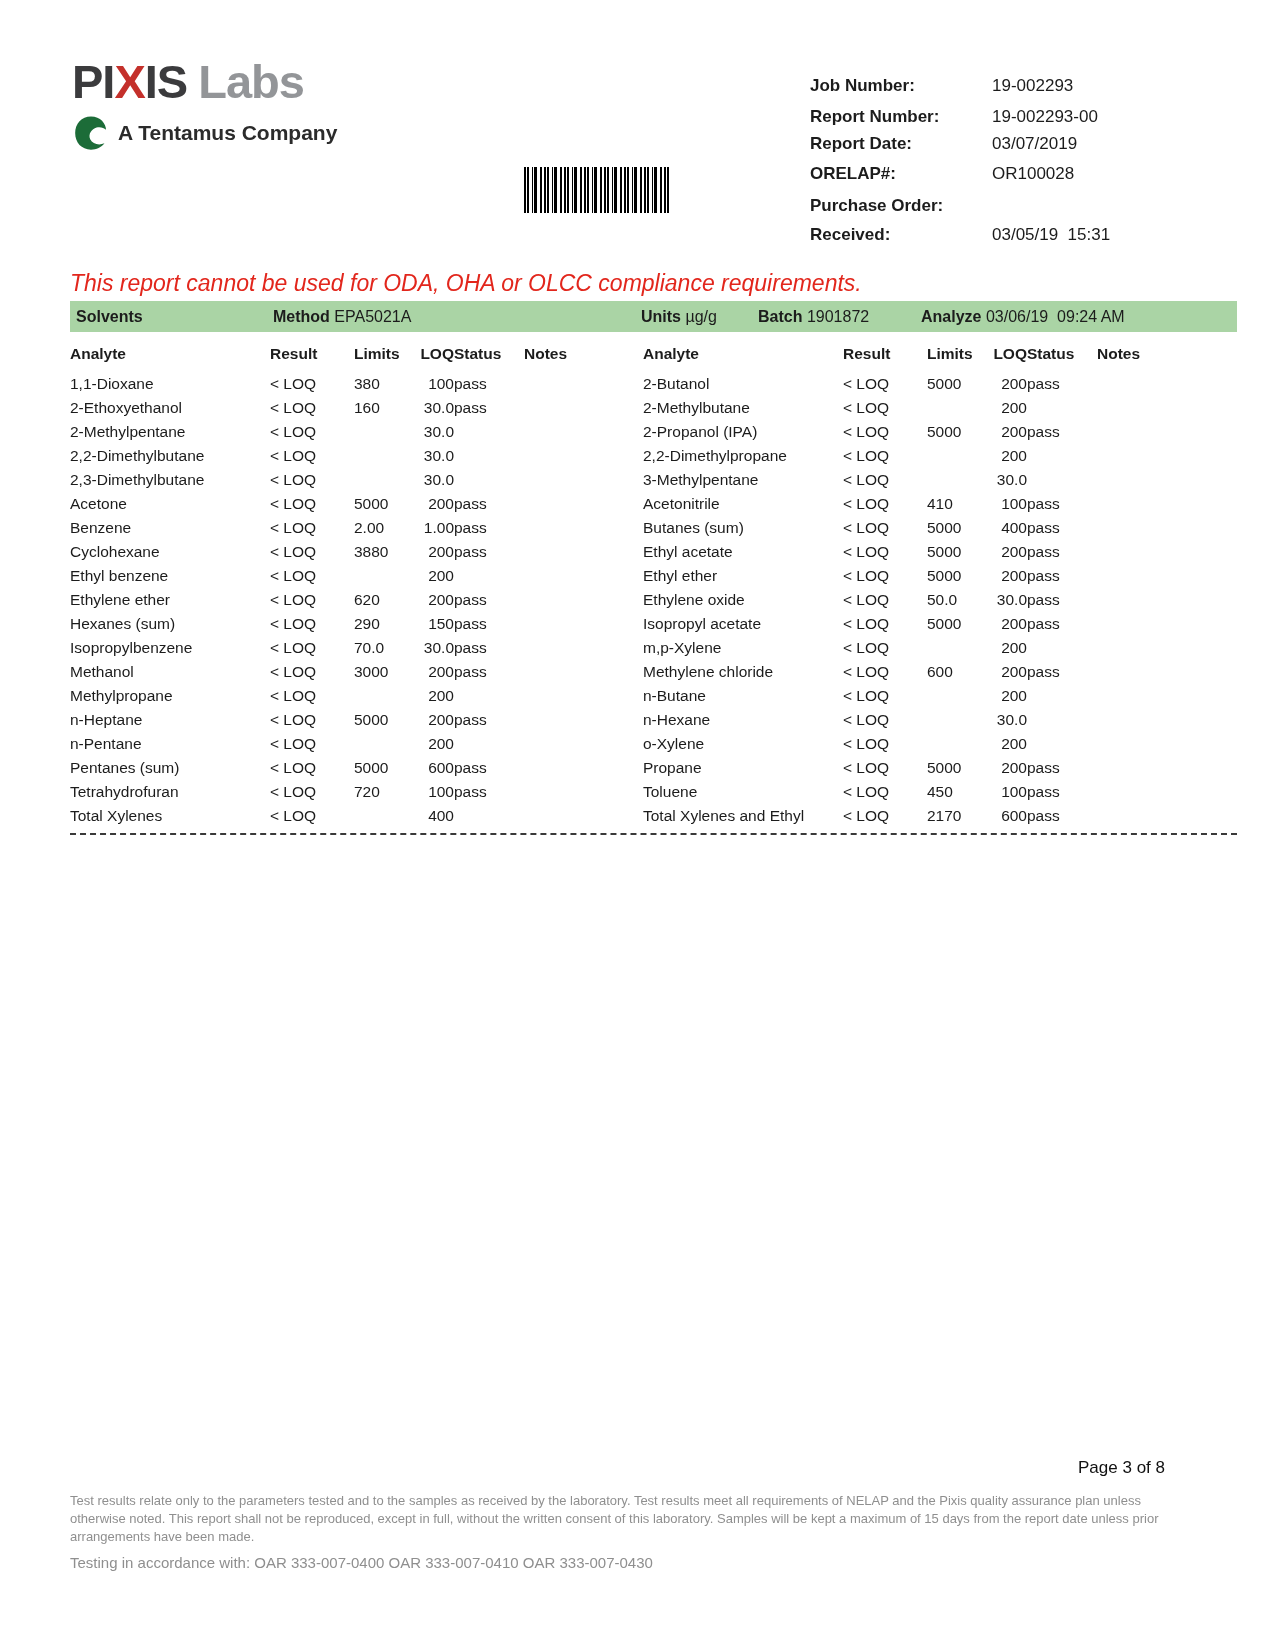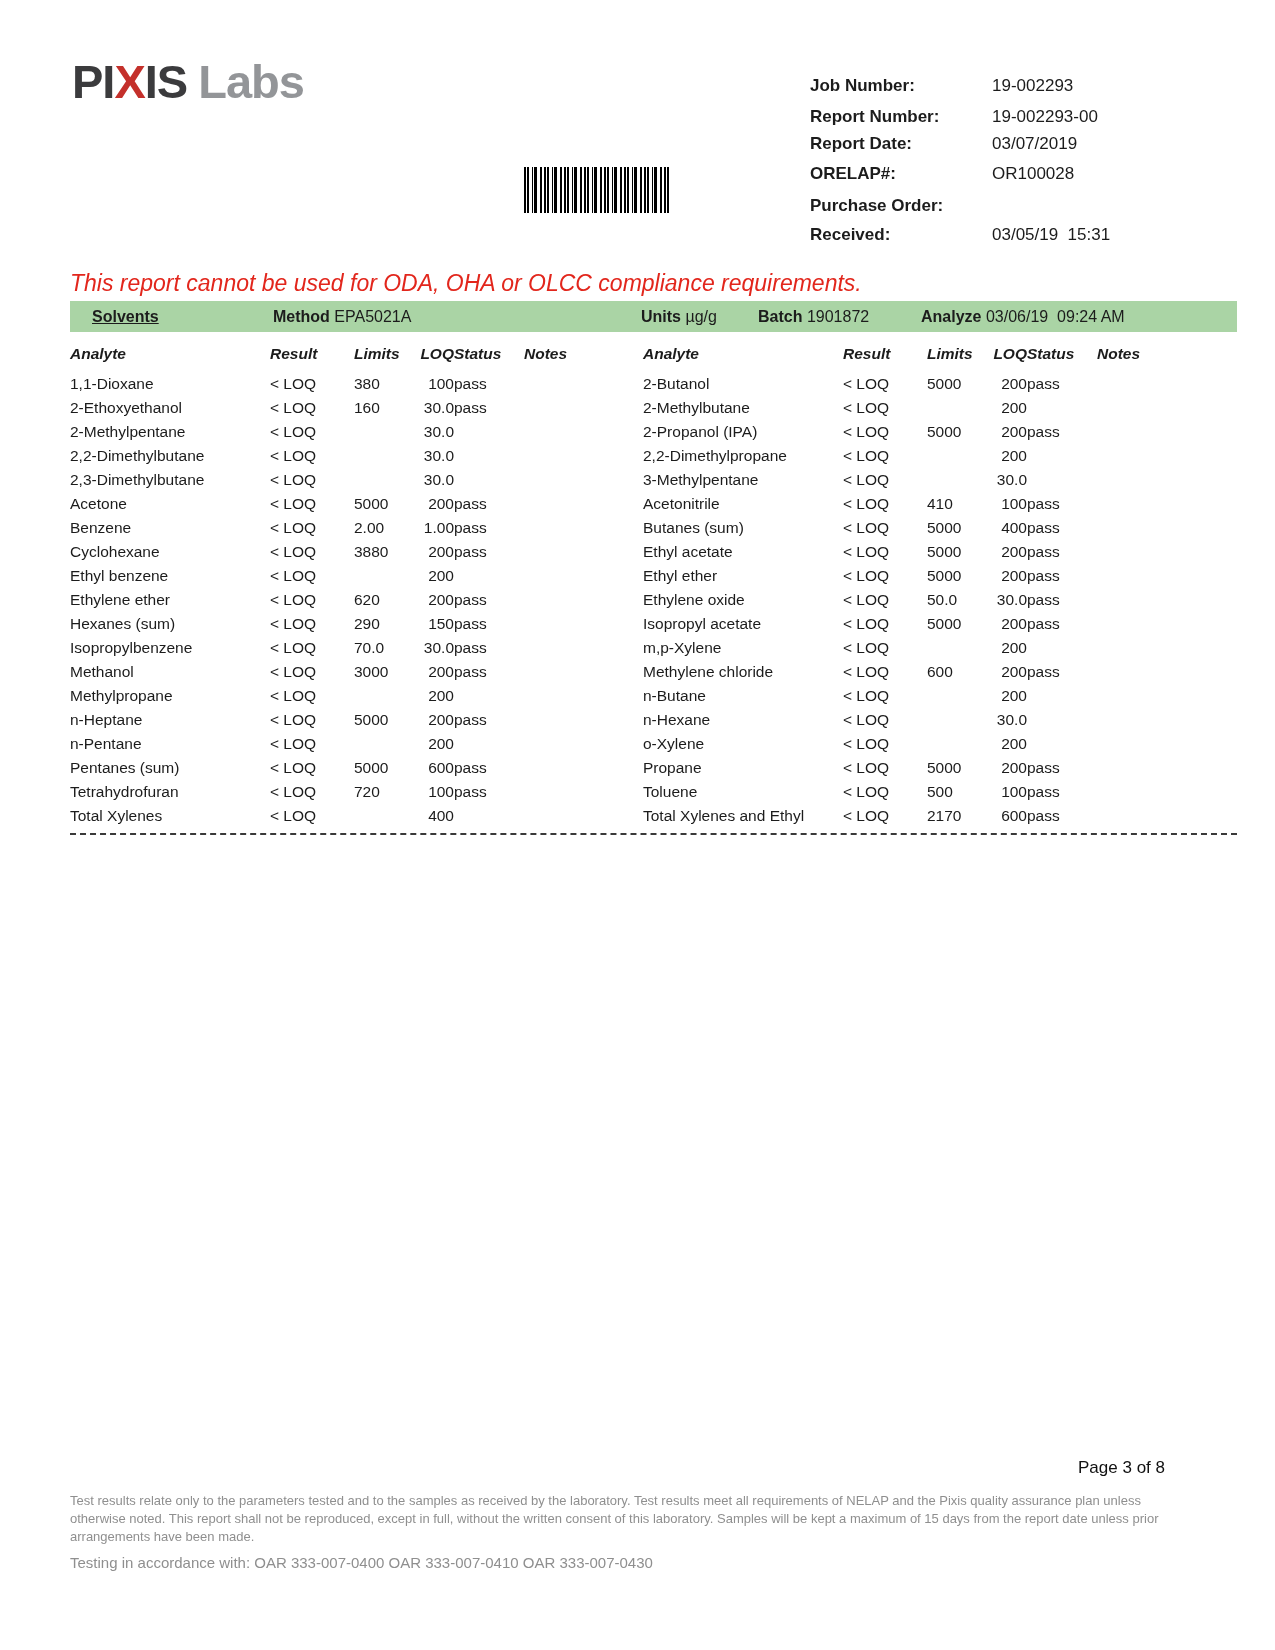--- a/index.html
+++ b/index.html
@@ -24,30 +24,30 @@
   .info-row{position:absolute;left:810px;width:420px;font-size:17px;}
   .info-label{font-weight:700;}
   .info-value{position:absolute;left:182px;font-weight:400;}
   .keep-space{white-space:pre;}
   
   .notice{position:absolute;left:70px;top:270px;font-size:23px;color:var(--notice-red,#e2261c);font-style:italic;}
   .section-bar{position:absolute;left:70px;top:301px;width:1167px;height:31px;
     background:var(--bar-green,#aad4a5);font-size:16px;line-height:31px;}
   .bar-item{position:absolute;white-space:nowrap;}
   .bar-item b{font-weight:700;}
-  .bi-title{left:22px;font-weight:700;text-decoration:underline;}
+  .bi-title{left:6px;font-weight:700;}
   .bi-method{left:203px;}
   .bi-units{left:571px;}
   .bi-batch{left:688px;}
   .bi-analyze{left:851px;}
   
   .half{position:absolute;top:342px;}
   .half-left{left:70px;width:565px;}
   .half-right{left:643px;width:592px;}
-  .thead{display:flex;height:24px;align-items:center;font-weight:700;font-size:15.5px;font-style:italic;}
+  .thead{display:flex;height:24px;align-items:center;font-weight:700;font-size:15.5px;}
   .tbody{margin-top:6px;}
   .tr{display:flex;height:24px;align-items:center;font-size:15.5px;}
   .c-analyte{width:200px;}
   .c-result{width:84px;}
   .c-limits{width:50px;}
   .c-loq{width:50px;text-align:right;}
   .c-status{width:70px;box-sizing:border-box;}
   .c-notes{flex:1;}
   .dash-line{position:absolute;left:70px;top:833px;width:1167px;
     border-top:2px dashed #3a3a3a;}
@@ -58,20 +58,28 @@
   .accordance{position:absolute;left:70px;top:1554px;font-size:15px;
     color:var(--footer-gray,#8f8f8f);}
 </style>
 </head>
 <body>
 
 <div class="page">
 
   <div class="logo">
     <div class="logo-word"><span class="lg-dark">PI</span><span class="lg-red">X</span><span class="lg-dark">IS</span><span class="lg-gray">Labs</span></div>
+    <div class="logo-tag">
+      <span class="leaf">
+        <svg viewBox="0 0 48 48" width="38" height="38" aria-hidden="true">
+          <path d="M24 3C12 3 4 12 4 24s8 21 20 21c7 0 13-3 17-8-7 3-15 1-18-5-3-7 2-13 8-15 5-1 9 0 12 3C43 12 36 3 24 3z" style="fill:var(--leaf-green,#1c6c38)"></path>
+        </svg>
+      </span>
+      <span class="logo-tagline">A Tentamus Company</span>
+    </div>
   </div>
 
 
   <div class="barcode"></div>
 
   <div class="info-row" style="top:76px">
     <span class="info-label">Job Number:</span>
     <span class="info-value keep-space">19-002293</span>
   </div>
   <div class="info-row" style="top:107px">
@@ -447,21 +455,21 @@
     <span class="c-result">&lt; LOQ</span>
     <span class="c-limits">5000</span>
     <span class="c-loq">200</span>
     <span class="c-status">pass</span>
     <span class="c-notes"></span>
   </div>
 
   <div class="tr">
     <span class="c-analyte">Toluene</span>
     <span class="c-result">&lt; LOQ</span>
-    <span class="c-limits">500</span>
+    <span class="c-limits">450</span>
     <span class="c-loq">100</span>
     <span class="c-status">pass</span>
     <span class="c-notes"></span>
   </div>
 
   <div class="tr">
     <span class="c-analyte">Total Xylenes and Ethyl</span>
     <span class="c-result">&lt; LOQ</span>
     <span class="c-limits">2170</span>
     <span class="c-loq">600</span>

